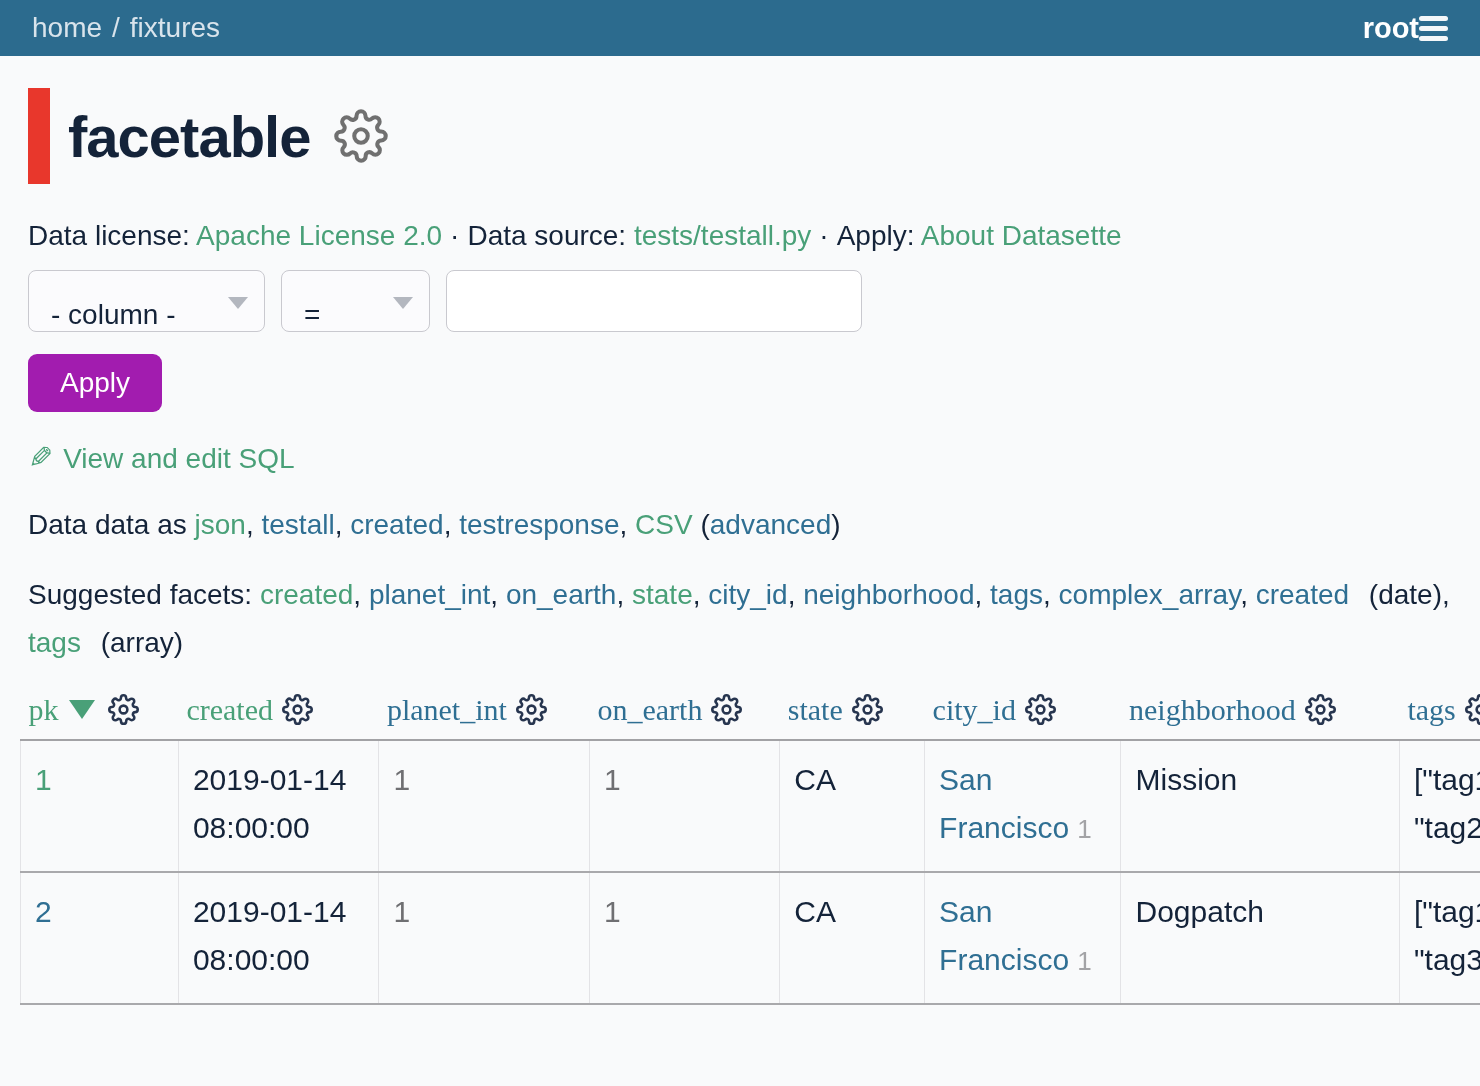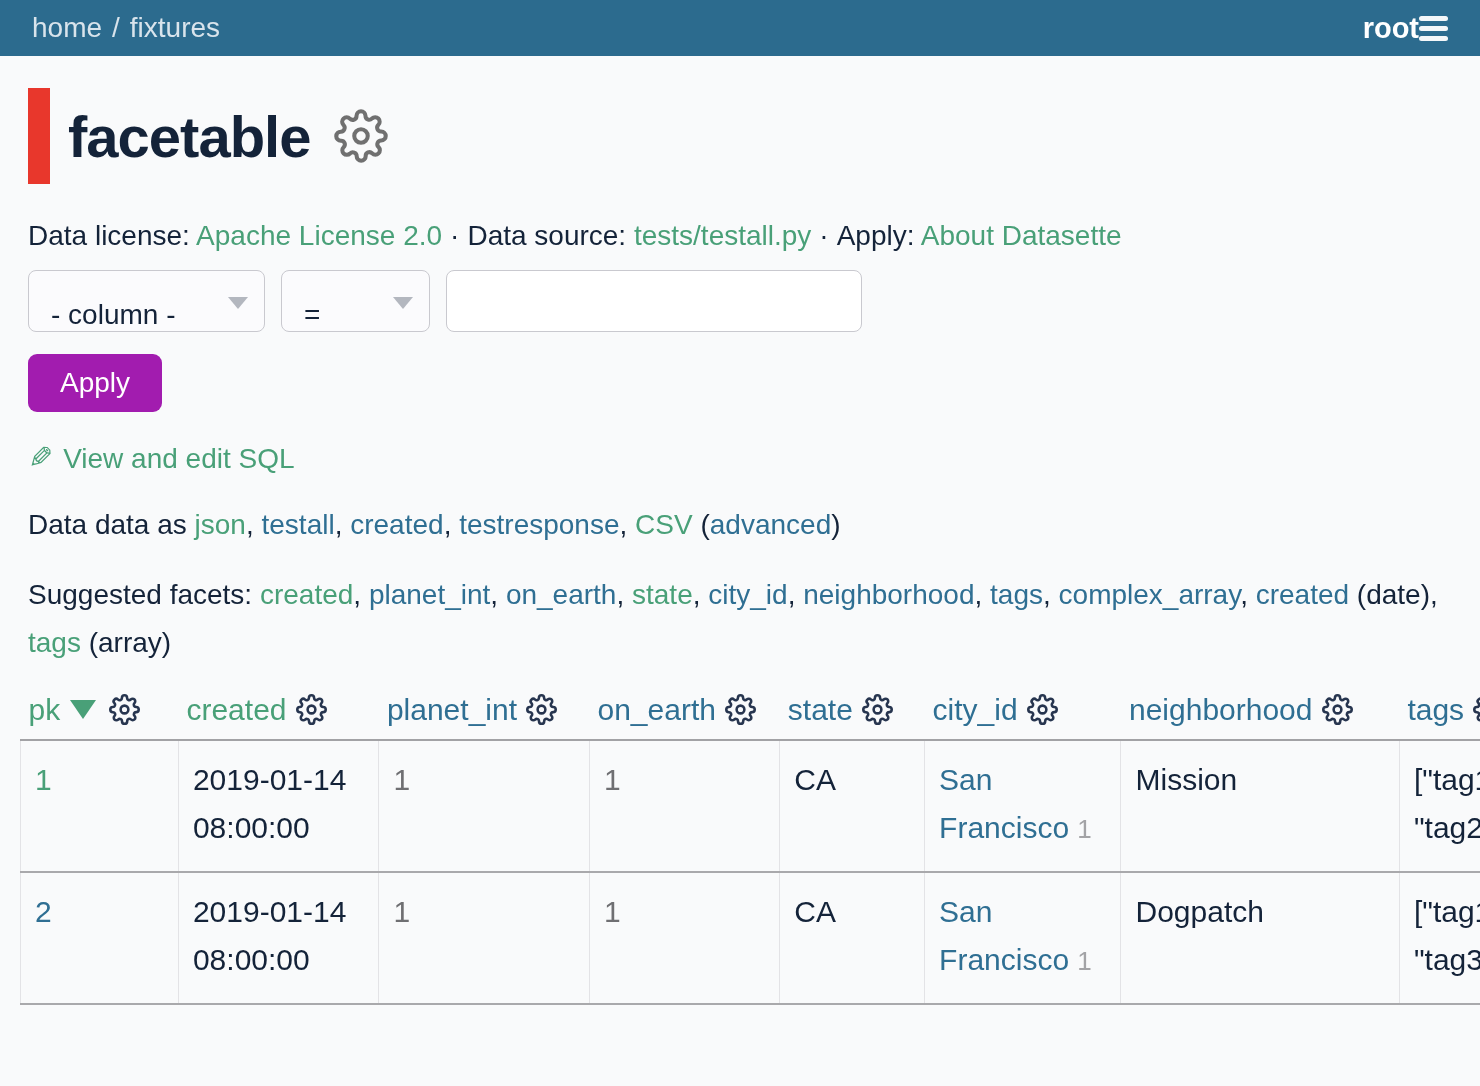--- a/index.html
+++ b/index.html
@@ -7,21 +7,21 @@
   body {
     background: #f9fafb;
     color: #142339;
     font-family: "Liberation Sans", "DejaVu Sans", sans-serif;
     font-size: 28px;
   }
   a { cursor: pointer; }
   .lnk { text-underline-offset: 4px; }
   .g { color: #49a078; }
   .b { color: #2f6f93; }
-  .plain { color: #142339; }
+  .plain { color: #142339; margin-left: 12px; }
 
   
   .topbar {
     height: 56px; background: #2c6b8e;
     display: flex; align-items: center; padding: 0 32px;
   }
   .crumbs { color: #d9e4ec; font-size: 28px; }
   .crumbs a { color: #d9e4ec; text-decoration: none; }
   .crumb-sep { margin: 0 10px; }
   .topbar-spacer { flex: 1; }
@@ -83,21 +83,21 @@
   table { border-collapse: collapse; table-layout: fixed; width: 1545px; font-size: 30px; }
   col.c-pk { width: 156px; } col.c-created { width: 198px; }
   col.c-planet { width: 208px; } col.c-earth { width: 188px; }
   col.c-state { width: 143px; } col.c-city { width: 194px; }
   col.c-nbhd { width: 275px; } col.c-tags { width: 163px; }
   th {
     text-align: left; font-weight: normal; font-size: 30px;
     padding: 4px 8px 12px 8px; border-bottom: 2px solid #a2a2a5;
     white-space: nowrap; overflow: hidden;
   }
-  th a { text-decoration: none; }
+  th a { text-decoration: none; font-family: Liberation Serif, serif; }
   .th-gear { width: 31px; height: 31px; color: #27354f; vertical-align: -5px; margin-left: 9px; }
   .sort-desc {
     display: inline-block; width: 0; height: 0; margin: 0 4px 0 10px;
     border-left: 13px solid transparent; border-right: 13px solid transparent;
     border-top: 19px solid #49a078; vertical-align: 1px;
   }
   td {
     vertical-align: top; padding: 15px 14px 18px 14px; line-height: 48px;
     border-right: 1px solid #e3e3e6; border-bottom: 2px solid #a9a9ac;
     overflow: hidden;

